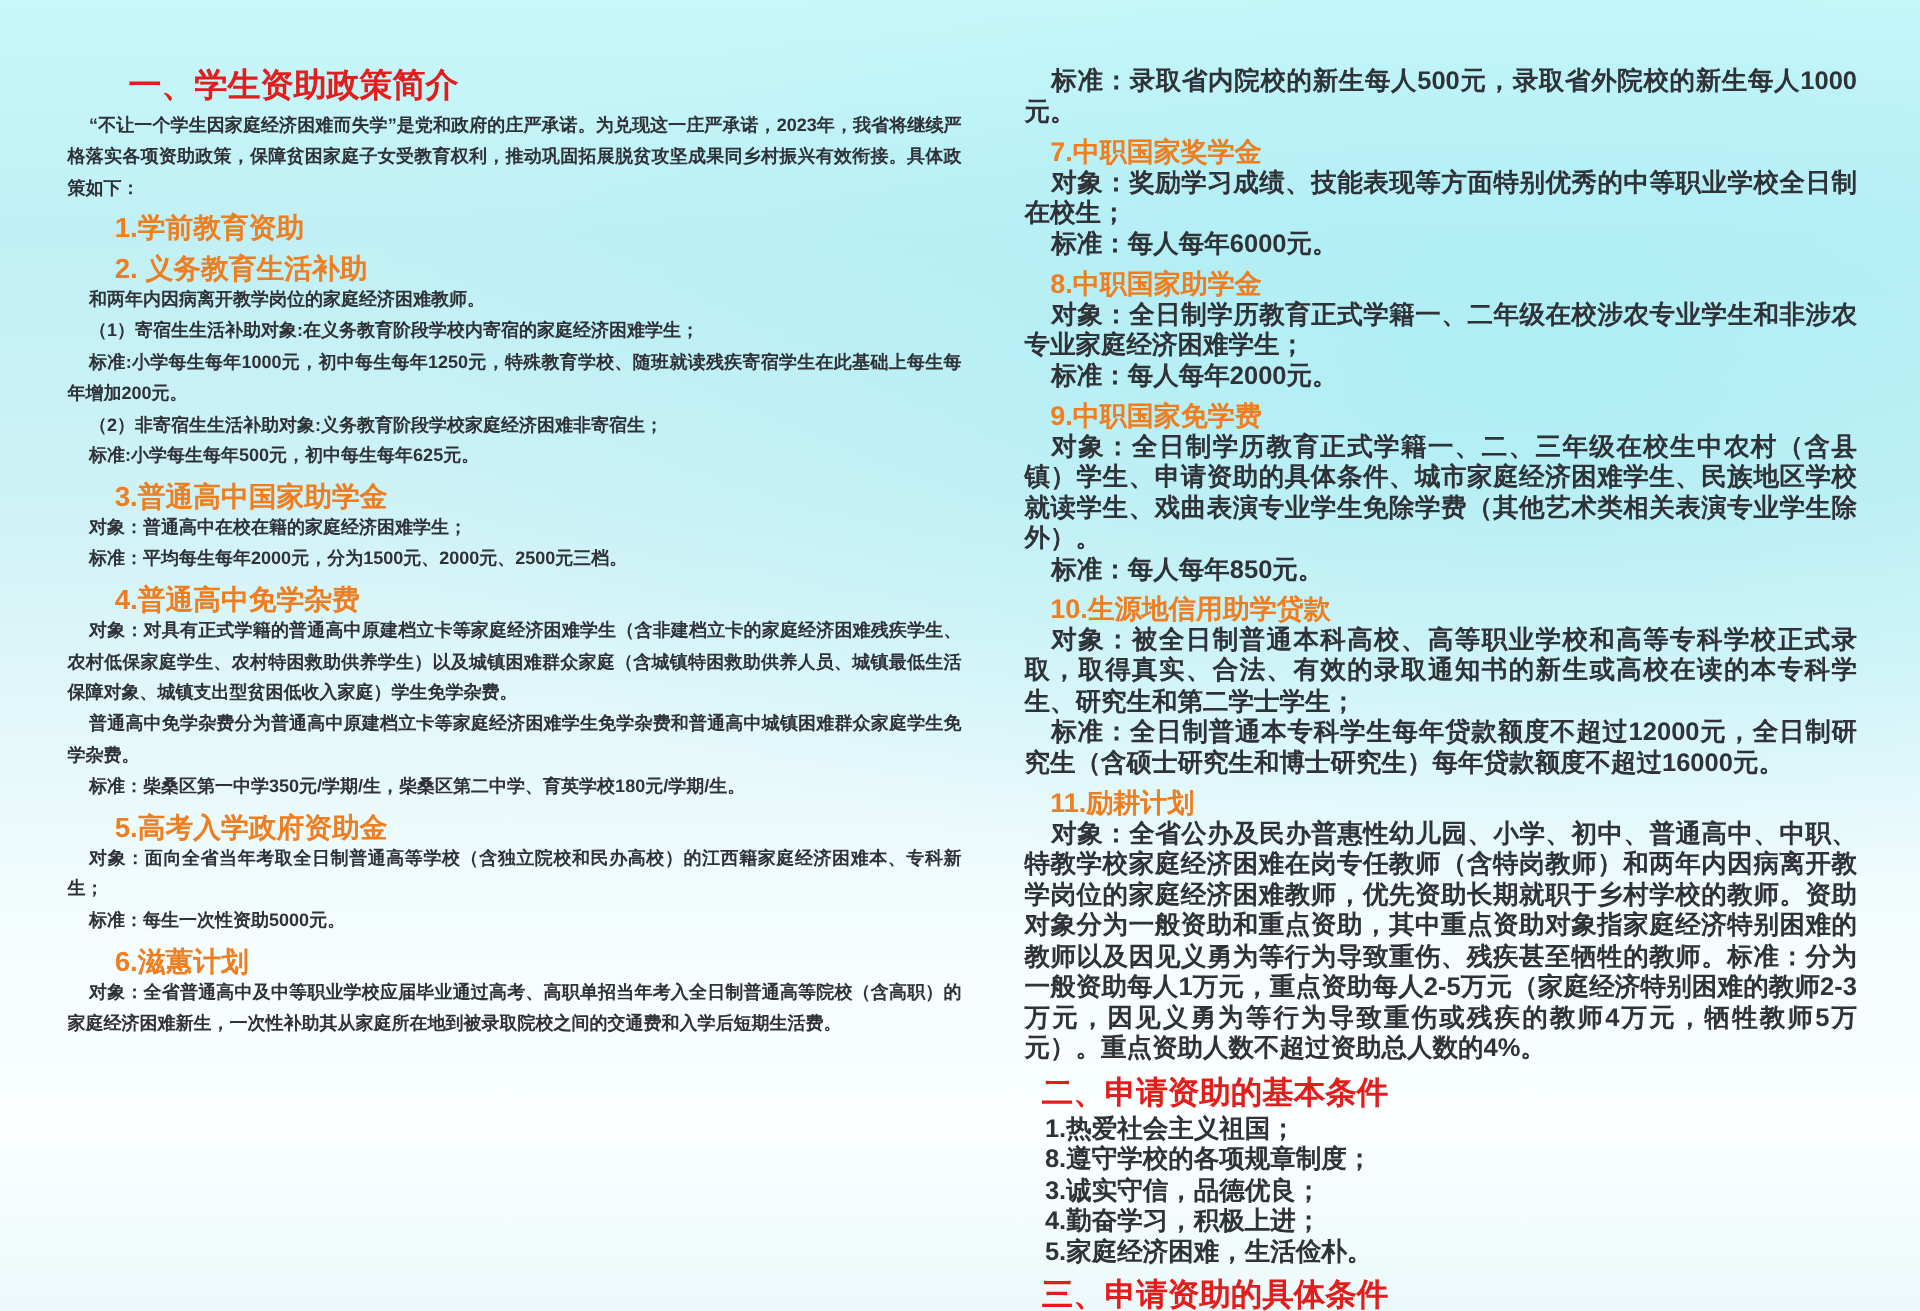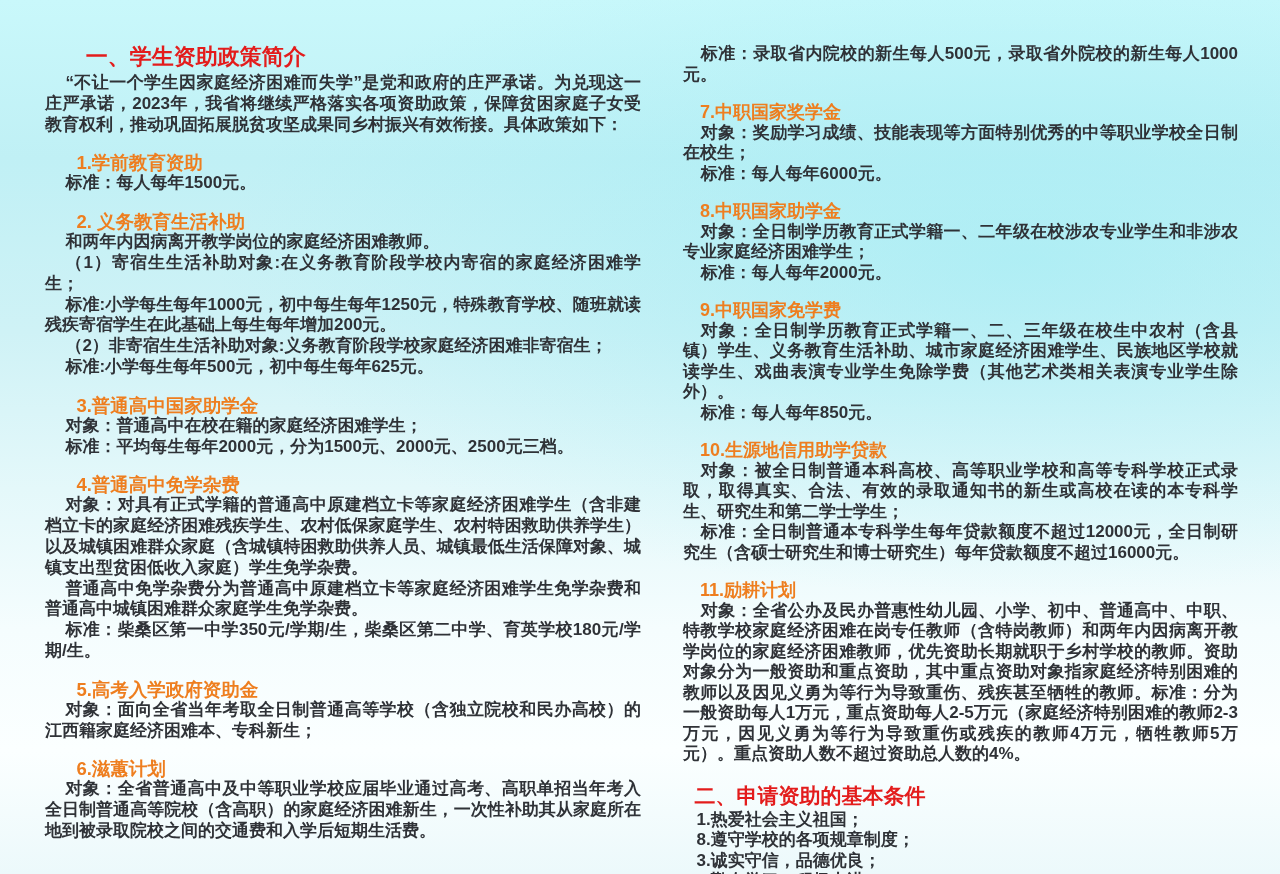--- a/index.html
+++ b/index.html
@@ -8,75 +8,75 @@
     font-family:"Liberation Sans","DejaVu Sans",sans-serif;
     background:
       radial-gradient(90% 55% at 80% 30%, rgba(150,235,244,0.50), rgba(255,255,255,0) 70%),
       linear-gradient(180deg,#c9f8fb 0%,#c0f0f5 18%,#cff2f6 38%,#e4f8fa 56%,#f5fdfe 72%,#fbffff 86%,#ecf9fb 100%);
   }
   .page{position:relative;width:1280px;height:874px;text-decoration:underline;}
   .col{position:absolute;top:44px;}
   .col-left{left:45px;width:596px;}
   .col-right{left:683px;width:555px;}
   .blk{
-    margin:0;color:#2f3237;font-size:17px;line-height:20.8px;
+    margin:0;color:#2f3237;font-size:12px;line-height:20.8px;
     font-weight:600;text-align:justify;
   }
   .col-right .blk{font-size:17px;line-height:20.5px;}
   .p{text-indent:1.2em;}
   .col-right .p{text-indent:1.05em;}
   .h1{
     color:#e31c1c;font-size:22px;line-height:26px;font-weight:800;
     padding-left:1.85em;text-indent:0;text-align:left;margin-bottom:3px;
   }
-  .col-right .h1{font-size:21px;line-height:25px;padding-left:0.55em;margin-top:18px;margin-bottom:2px;}
+  .col-right .h1{font-size:21px;line-height:25px;padding-left:0.55em;margin-top:6px;margin-bottom:2px;}
   .h2{
     color:#ee7e1f;font-size:18.5px;line-height:21px;font-weight:800;
-    padding-left:1.7em;text-indent:0;text-align:left;margin-top:17px;
+    padding-left:1.7em;text-indent:0;text-align:left;margin-top:6px;
   }
   .col-right .h2{font-size:18px;line-height:20.5px;padding-left:0.95em;}
   .li{padding-left:0.8em;text-indent:0;}
 </style>
 </head>
 <body>
 
 <div class="page">
   <section class="col col-left">
       <div class="blk h1">一、学生资助政策简介</div>
       <div class="blk p">“不让一个学生因家庭经济困难而失学”是党和政府的庄严承诺。为兑现这一庄严承诺，2023年，我省将继续严格落实各项资助政策，保障贫困家庭子女受教育权利，推动巩固拓展脱贫攻坚成果同乡村振兴有效衔接。具体政策如下：</div>
       <div class="blk h2">1.学前教育资助</div>
-      <div class="blk p">标准：每人每年1500元。</div>
       <div class="blk h2">2. 义务教育生活补助</div>
       <div class="blk p">和两年内因病离开教学岗位的家庭经济困难教师。</div>
       <div class="blk p">（1）寄宿生生活补助对象:在义务教育阶段学校内寄宿的家庭经济困难学生；</div>
       <div class="blk p">标准:小学每生每年1000元，初中每生每年1250元，特殊教育学校、随班就读残疾寄宿学生在此基础上每生每年增加200元。</div>
       <div class="blk p">（2）非寄宿生生活补助对象:义务教育阶段学校家庭经济困难非寄宿生；</div>
       <div class="blk p">标准:小学每生每年500元，初中每生每年625元。</div>
       <div class="blk h2">3.普通高中国家助学金</div>
       <div class="blk p">对象：普通高中在校在籍的家庭经济困难学生；</div>
       <div class="blk p">标准：平均每生每年2000元，分为1500元、2000元、2500元三档。</div>
       <div class="blk h2">4.普通高中免学杂费</div>
       <div class="blk p">对象：对具有正式学籍的普通高中原建档立卡等家庭经济困难学生（含非建档立卡的家庭经济困难残疾学生、农村低保家庭学生、农村特困救助供养学生）以及城镇困难群众家庭（含城镇特困救助供养人员、城镇最低生活保障对象、城镇支出型贫困低收入家庭）学生免学杂费。</div>
       <div class="blk p">普通高中免学杂费分为普通高中原建档立卡等家庭经济困难学生免学杂费和普通高中城镇困难群众家庭学生免学杂费。</div>
       <div class="blk p">标准：柴桑区第一中学350元/学期/生，柴桑区第二中学、育英学校180元/学期/生。</div>
       <div class="blk h2">5.高考入学政府资助金</div>
       <div class="blk p">对象：面向全省当年考取全日制普通高等学校（含独立院校和民办高校）的江西籍家庭经济困难本、专科新生；</div>
+      <div class="blk p">标准：每生一次性资助5000元。</div>
       <div class="blk h2">6.滋蕙计划</div>
       <div class="blk p">对象：全省普通高中及中等职业学校应届毕业通过高考、高职单招当年考入全日制普通高等院校（含高职）的家庭经济困难新生，一次性补助其从家庭所在地到被录取院校之间的交通费和入学后短期生活费。</div>
     </section>
   <section class="col col-right">
       <div class="blk p">标准：录取省内院校的新生每人500元，录取省外院校的新生每人1000元。</div>
       <div class="blk h2">7.中职国家奖学金</div>
       <div class="blk p">对象：奖励学习成绩、技能表现等方面特别优秀的中等职业学校全日制在校生；</div>
       <div class="blk p">标准：每人每年6000元。</div>
       <div class="blk h2">8.中职国家助学金</div>
       <div class="blk p">对象：全日制学历教育正式学籍一、二年级在校涉农专业学生和非涉农专业家庭经济困难学生；</div>
       <div class="blk p">标准：每人每年2000元。</div>
       <div class="blk h2">9.中职国家免学费</div>
-      <div class="blk p">对象：全日制学历教育正式学籍一、二、三年级在校生中农村（含县镇）学生、义务教育生活补助、城市家庭经济困难学生、民族地区学校就读学生、戏曲表演专业学生免除学费（其他艺术类相关表演专业学生除外）。</div>
+      <div class="blk p">对象：全日制学历教育正式学籍一、二、三年级在校生中农村（含县镇）学生、申请资助的具体条件、城市家庭经济困难学生、民族地区学校就读学生、戏曲表演专业学生免除学费（其他艺术类相关表演专业学生除外）。</div>
       <div class="blk p">标准：每人每年850元。</div>
       <div class="blk h2">10.生源地信用助学贷款</div>
       <div class="blk p">对象：被全日制普通本科高校、高等职业学校和高等专科学校正式录取，取得真实、合法、有效的录取通知书的新生或高校在读的本专科学生、研究生和第二学士学生；</div>
       <div class="blk p">标准：全日制普通本专科学生每年贷款额度不超过12000元，全日制研究生（含硕士研究生和博士研究生）每年贷款额度不超过16000元。</div>
       <div class="blk h2">11.励耕计划</div>
       <div class="blk p">对象：全省公办及民办普惠性幼儿园、小学、初中、普通高中、中职、特教学校家庭经济困难在岗专任教师（含特岗教师）和两年内因病离开教学岗位的家庭经济困难教师，优先资助长期就职于乡村学校的教师。资助对象分为一般资助和重点资助，其中重点资助对象指家庭经济特别困难的教师以及因见义勇为等行为导致重伤、残疾甚至牺牲的教师。标准：分为一般资助每人1万元，重点资助每人2-5万元（家庭经济特别困难的教师2-3万元，因见义勇为等行为导致重伤或残疾的教师4万元，牺牲教师5万元）。重点资助人数不超过资助总人数的4%。</div>
       <div class="blk h1">二、申请资助的基本条件</div>
       <div class="blk li">1.热爱社会主义祖国；</div>
       <div class="blk li">8.遵守学校的各项规章制度；</div>
       <div class="blk li">3.诚实守信，品德优良；</div>

